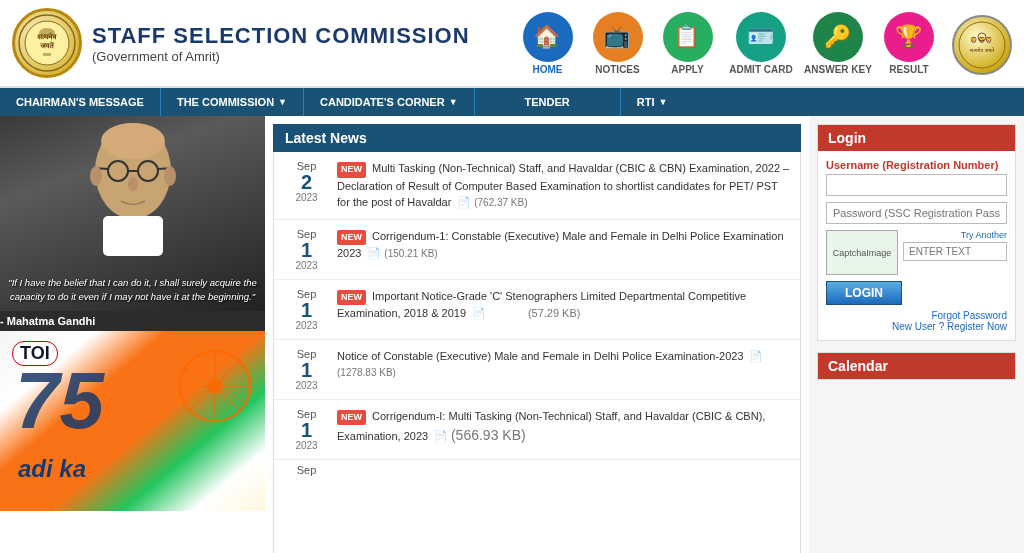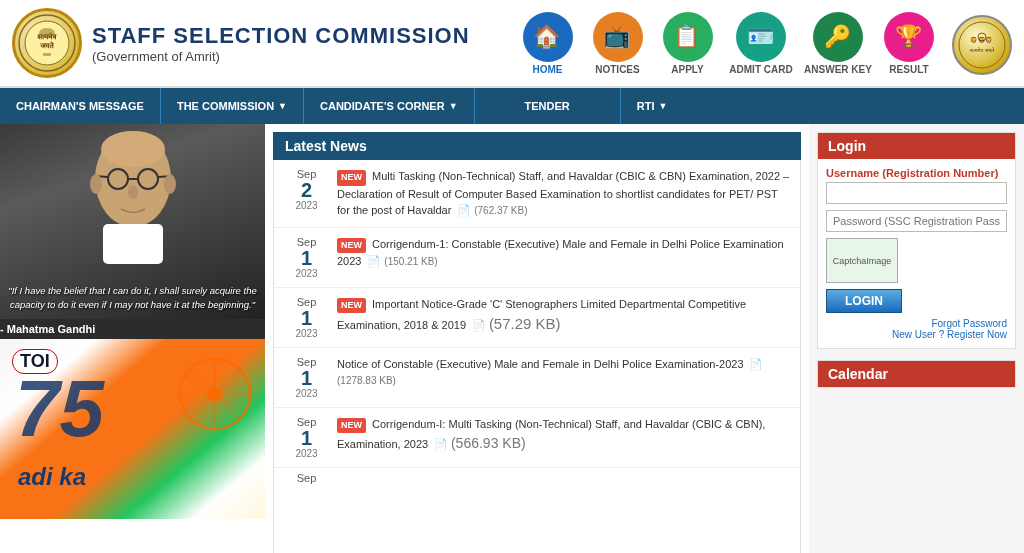--- a/index.html
+++ b/index.html
@@ -74,21 +74,21 @@
   <div style="color:#fff; font-size:11px; font-weight:bold; padding:8px 16px; cursor:pointer; border-right:1px solid #2980b9; white-space:nowrap; display:flex; align-items:center;">CHAIRMAN'S MESSAGE</div>
   <div style="color:#fff; font-size:11px; font-weight:bold; padding:8px 16px; cursor:pointer; border-right:1px solid #2980b9; white-space:nowrap; display:flex; align-items:center; gap:4px;">
     <span>THE COMMISSION</span>
     <span style="font-size:9px;">▼</span>
   </div>
   <div style="color:#fff; font-size:11px; font-weight:bold; padding:8px 16px; cursor:pointer; border-right:1px solid #2980b9; white-space:nowrap; display:flex; align-items:center; gap:4px;">
     <span>CANDIDATE'S CORNER</span>
     <span style="font-size:9px;">▼</span>
   </div>
   <div style="color:#fff; font-size:11px; font-weight:bold; padding:8px 50px; cursor:pointer; border-right:1px solid #2980b9; white-space:nowrap; display:flex; align-items:center;">TENDER</div>
-  <div style="color:#fff; font-size:11px; font-weight:bold; padding:12px 16px; cursor:pointer; white-space:nowrap; display:flex; align-items:center; gap:4px;">
+  <div style="color:#fff; font-size:11px; font-weight:bold; padding:4px 16px; cursor:pointer; white-space:nowrap; display:flex; align-items:center; gap:4px;">
     <span>RTI</span>
     <span style="font-size:9px;">▼</span>
   </div>
 </div>
 
 <div style="display:flex;">
 
   <div style="width:265px; flex:0 0 265px; background:#fff;">
 
     <div style="width:100%; height:195px; background:linear-gradient(160deg, #3a3a3a 0%, #5a5a5a 30%, #222 100%); position:relative; overflow:hidden; display:flex; align-items:flex-start; justify-content:center;">
@@ -185,21 +185,21 @@
       <div style="display:flex; gap:8px; padding:8px 10px; border-bottom:1px solid #eee; align-items:flex-start;">
         <div style="flex:0 0 45px; text-align:center;">
           <div style="font-size:11px; color:#555;">Sep</div>
           <div style="font-size:20px; font-weight:bold; color:#1a5276; line-height:1;">1</div>
           <div style="font-size:10px; color:#777;">2023</div>
         </div>
         <div style="flex:1; font-size:11px; line-height:1.5; color:#333;">
           <span style="display:inline-block; background:#e74c3c; color:#fff; font-size:9px; font-weight:bold; padding:1px 4px; border-radius:2px; margin-right:3px;">NEW</span>
           <span>Important Notice-Grade 'C' Stenographers Limited Departmental Competitive Examination, 2018 &amp; 2019</span>
           <span style="color:#e74c3c; margin-left:3px;">📄</span>
-          <span style="color:#777; font-size:15px;">(57.29 KB)</span>
+          <span style="color:#777; font-size:11px;margin-left:39px;">(57.29 KB)</span>
         </div>
       </div>
 
       <div style="display:flex; gap:8px; padding:8px 10px; border-bottom:1px solid #eee; align-items:flex-start;">
         <div style="flex:0 0 45px; text-align:center;">
           <div style="font-size:11px; color:#555;">Sep</div>
           <div style="font-size:20px; font-weight:bold; color:#1a5276; line-height:1;">1</div>
           <div style="font-size:10px; color:#777;">2023</div>
         </div>
         <div style="flex:1; font-size:11px; line-height:1.5; color:#333;">
@@ -237,20 +237,24 @@
     <div style="background:#fff; border:1px solid #ddd; margin-bottom:11px;">
       <div style="background:#c0392b; color:#fff; font-size:14px; font-weight:bold; padding:5px 10px;">Login</div>
       <div style="padding:8px;">
         <div style="font-size:11px; font-weight:bold; color:#c0392b; margin-bottom:3px;">Username (Registration Number)</div>
         <input type="text" style="width: 100%; border: 1px solid rgb(187, 187, 187); padding: 4px 6px; font-size: 11px; margin-bottom: 6px; color: rgb(85, 85, 85);" value="">
         <input type="password" style="width: 100%; border: 1px solid rgb(187, 187, 187); padding: 4px 6px; font-size: 11px; margin-bottom: 6px; color: rgb(170, 170, 170);" placeholder="Password (SSC Registration Password)">
         <div style="display:flex; gap:5px; align-items:flex-start; margin-bottom:6px;">
           <div style="flex:0 0 72px; height:45px; background:#e8f5e9; border:1px solid #aaa; display:flex; flex-direction:column; align-items:center; justify-content:center; font-size:9px; color:#555;">
             <div>CaptchaImage</div>
           </div>
+          <div style="flex:1; display:flex; flex-direction:column; gap:2px;">
+            <div style="font-size:9px; color:#1a6abf; text-align:right; cursor:pointer;">Try Another</div>
+            <input type="text" style="width: 100%; border: 1px solid rgb(187, 187, 187); padding: 3px 5px; font-size: 10px; color: rgb(170, 170, 170);" placeholder="ENTER TEXT">
+          </div>
         </div>
         <button style="background:linear-gradient(to bottom, #5dade2, #1a6abf); color:#fff; border:1px solid #1a5276; padding:4px 18px; font-size:12px; font-weight:bold; cursor:pointer; margin-bottom:5px;">LOGIN</button>
         <div style="font-size:10px; text-align:right;">
           <a style="color:#1a6abf; cursor:pointer; display:block; text-decoration:none;">Forgot Password</a>
           <a style="color:#1a6abf; cursor:pointer; display:block; text-decoration:none;">New User ? Register Now</a>
         </div>
       </div>
     </div>
 
     <div style="background:#fff; border:1px solid #ddd;">

